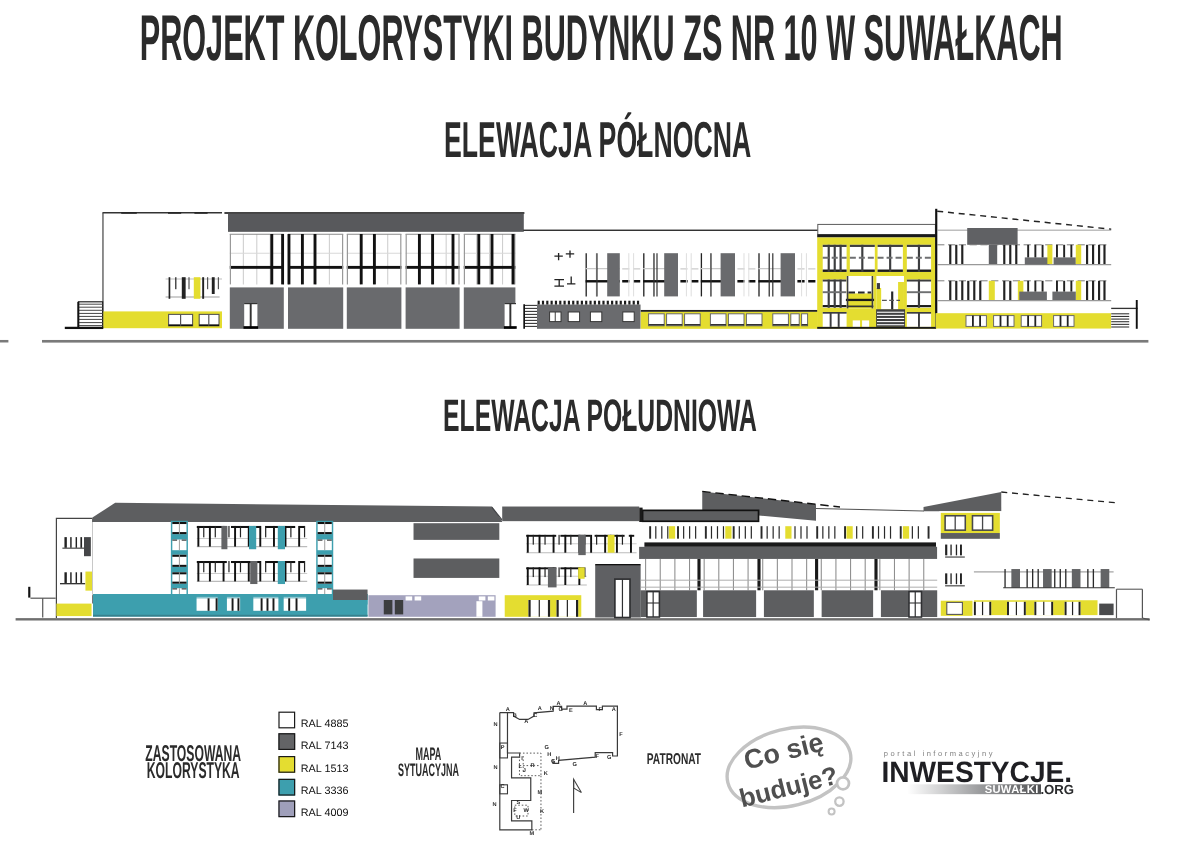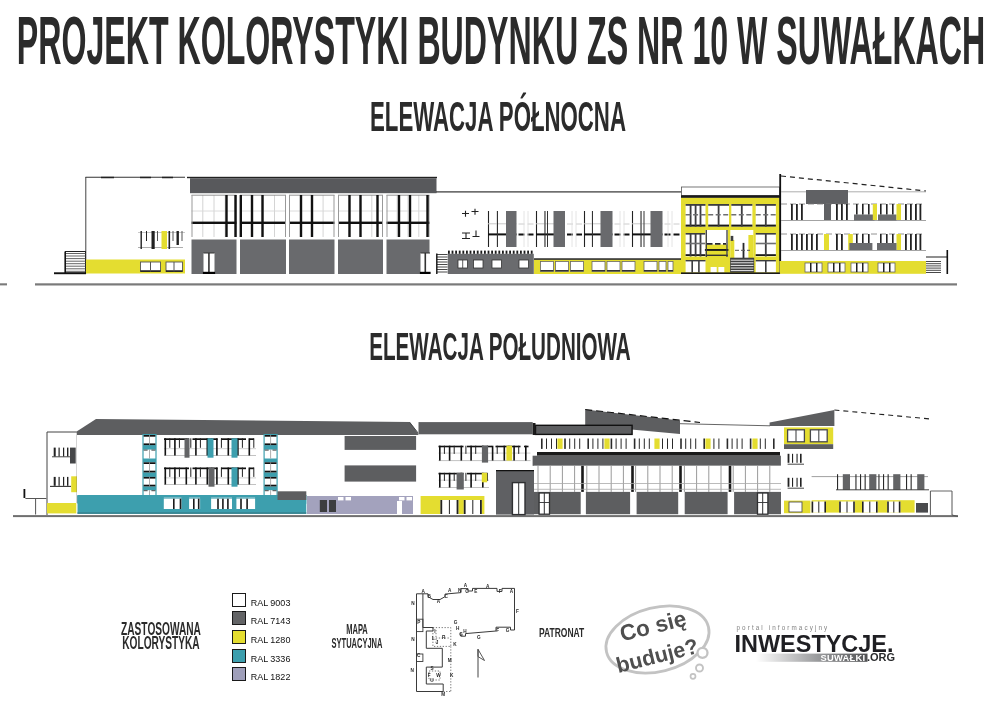--- a/index.html
+++ b/index.html
@@ -1,20 +1,20 @@
 <!DOCTYPE html>
 <html><head>
 <meta charset="utf-8">
 <style>
   html,body{margin:0;padding:0;background:#fff;}
   body{width:1000px;height:708px;position:relative;overflow:hidden;
        font-family:"Liberation Sans", sans-serif;}
   .cond{font-weight:bold;color:#2b2b2b;white-space:nowrap;}
   .cx{position:absolute;top:0;white-space:nowrap;transform-origin:center;}
-  #title{position:absolute;top:1px;left:0;width:920px;height:72px;font-size:68px;padding-left:36px;}
+  #title{position:absolute;top:1px;left:0;width:920px;height:72px;font-size:54px;padding-left:36px;}
   #title .cx{left:501px;transform:translateX(-50%) scaleX(0.4727);}
   #sub1{position:absolute;top:93px;left:0;width:1000px;height:50px;font-size:42px;text-align:center;}
   #sub1 .cx{left:498px;transform:translateX(-50%) scaleX(0.529);}
   #sub2{position:absolute;top:326px;left:0;width:1000px;height:50px;font-size:38px;}
   #sub2 .cx{left:500px;transform:translateX(-50%) scaleX(0.5425);}
   svg{position:absolute;display:block;}
   #zasto{position:absolute;top:622px;left:0;width:1px;height:33px;
          font-size:19px;line-height:14.3px;}
   #zasto .cx{left:161px;text-align:center;transform:translateX(-50%) scaleX(0.534);}
   #mapat{position:absolute;top:622px;left:0;width:1px;height:33px;
@@ -739,37 +739,37 @@
 <line x1="952" y1="101" x2="952" y2="125" stroke="#555" stroke-width="1"></line>
 <line x1="930.4" y1="101" x2="952" y2="101" stroke="#555" stroke-width="0.9"></line>
 <line x1="952" y1="125" x2="958" y2="126.5" stroke="#555" stroke-width="1"></line>
 </svg>
 
 <div id="zasto" class="cond">
     <span class="cx">ZASTOSOWANA<br>KOLORYSTYKA</span>
   </div>
 <div class="legrow" style="top:593px">
     <div class="legsq" style="background:#ffffff"></div>
-    <div class="leglab">RAL 9003</div>
+    <div class="leglab">RAL 4885</div>
   </div>
 <div class="legrow" style="top:611px">
     <div class="legsq" style="background:#636466"></div>
     <div class="leglab">RAL 7143</div>
   </div>
 <div class="legrow" style="top:630px">
     <div class="legsq" style="background:#e4dd30"></div>
-    <div class="leglab">RAL 1280</div>
+    <div class="leglab">RAL 1513</div>
   </div>
 <div class="legrow" style="top:649px">
     <div class="legsq" style="background:#3d9fae"></div>
     <div class="leglab">RAL 3336</div>
   </div>
 <div class="legrow" style="top:667px">
     <div class="legsq" style="background:#9f9fba"></div>
-    <div class="leglab">RAL 1822</div>
+    <div class="leglab">RAL 4009</div>
   </div>
 <div id="mapat" class="cond">
     <span class="cx">MAPA<br>SYTUACYJNA</span>
   </div>
 
 <svg id="map" style="left:400px;top:578px" width="145" height="125" viewBox="0 0 145 125">
 <path d="M16.5 15.8 L28.0 15.8 L28.0 18.7 L33.0 21.5 L40.0 21.5 L45.0 18.7 L45.0 16.1 L61.0 14.6 L61.0 10.6 L68.0 10.6 L68.0 13.0 L72.5 13.0 L72.5 10.4 L97.0 10.4 L97.0 13.4 L102.0 13.4 L102.0 10.4 L114.5 10.4 L114.5 52.0 L110.5 52.0 L110.5 49.2 L96.0 49.2 L96.0 53.0 L65.5 55.6 L65.5 58.2 L60.8 58.2 L60.8 55.0" fill="none" stroke="#3a3a3a" stroke-width="1"></path>
 <path d="M16.5 15.8 L16.5 113.5 L43.2 113.5 L43.2 106.0 L26.3 106.0 L26.3 89.1 L42.3 89.1 L42.3 70.3 L26.3 70.3 L26.3 53.0 L33.0 53.0 L33.0 49.5 L22.9 49.5 L22.9 15.8" fill="none" stroke="#3a3a3a" stroke-width="1"></path>
 <rect x="16.5" y="41.2" width="6.4" height="12.4" fill="none" stroke="#3a3a3a" stroke-width="0.9"></rect>
 <rect x="16.5" y="76" width="6.4" height="7.5" fill="none" stroke="#3a3a3a" stroke-width="0.9"></rect>

